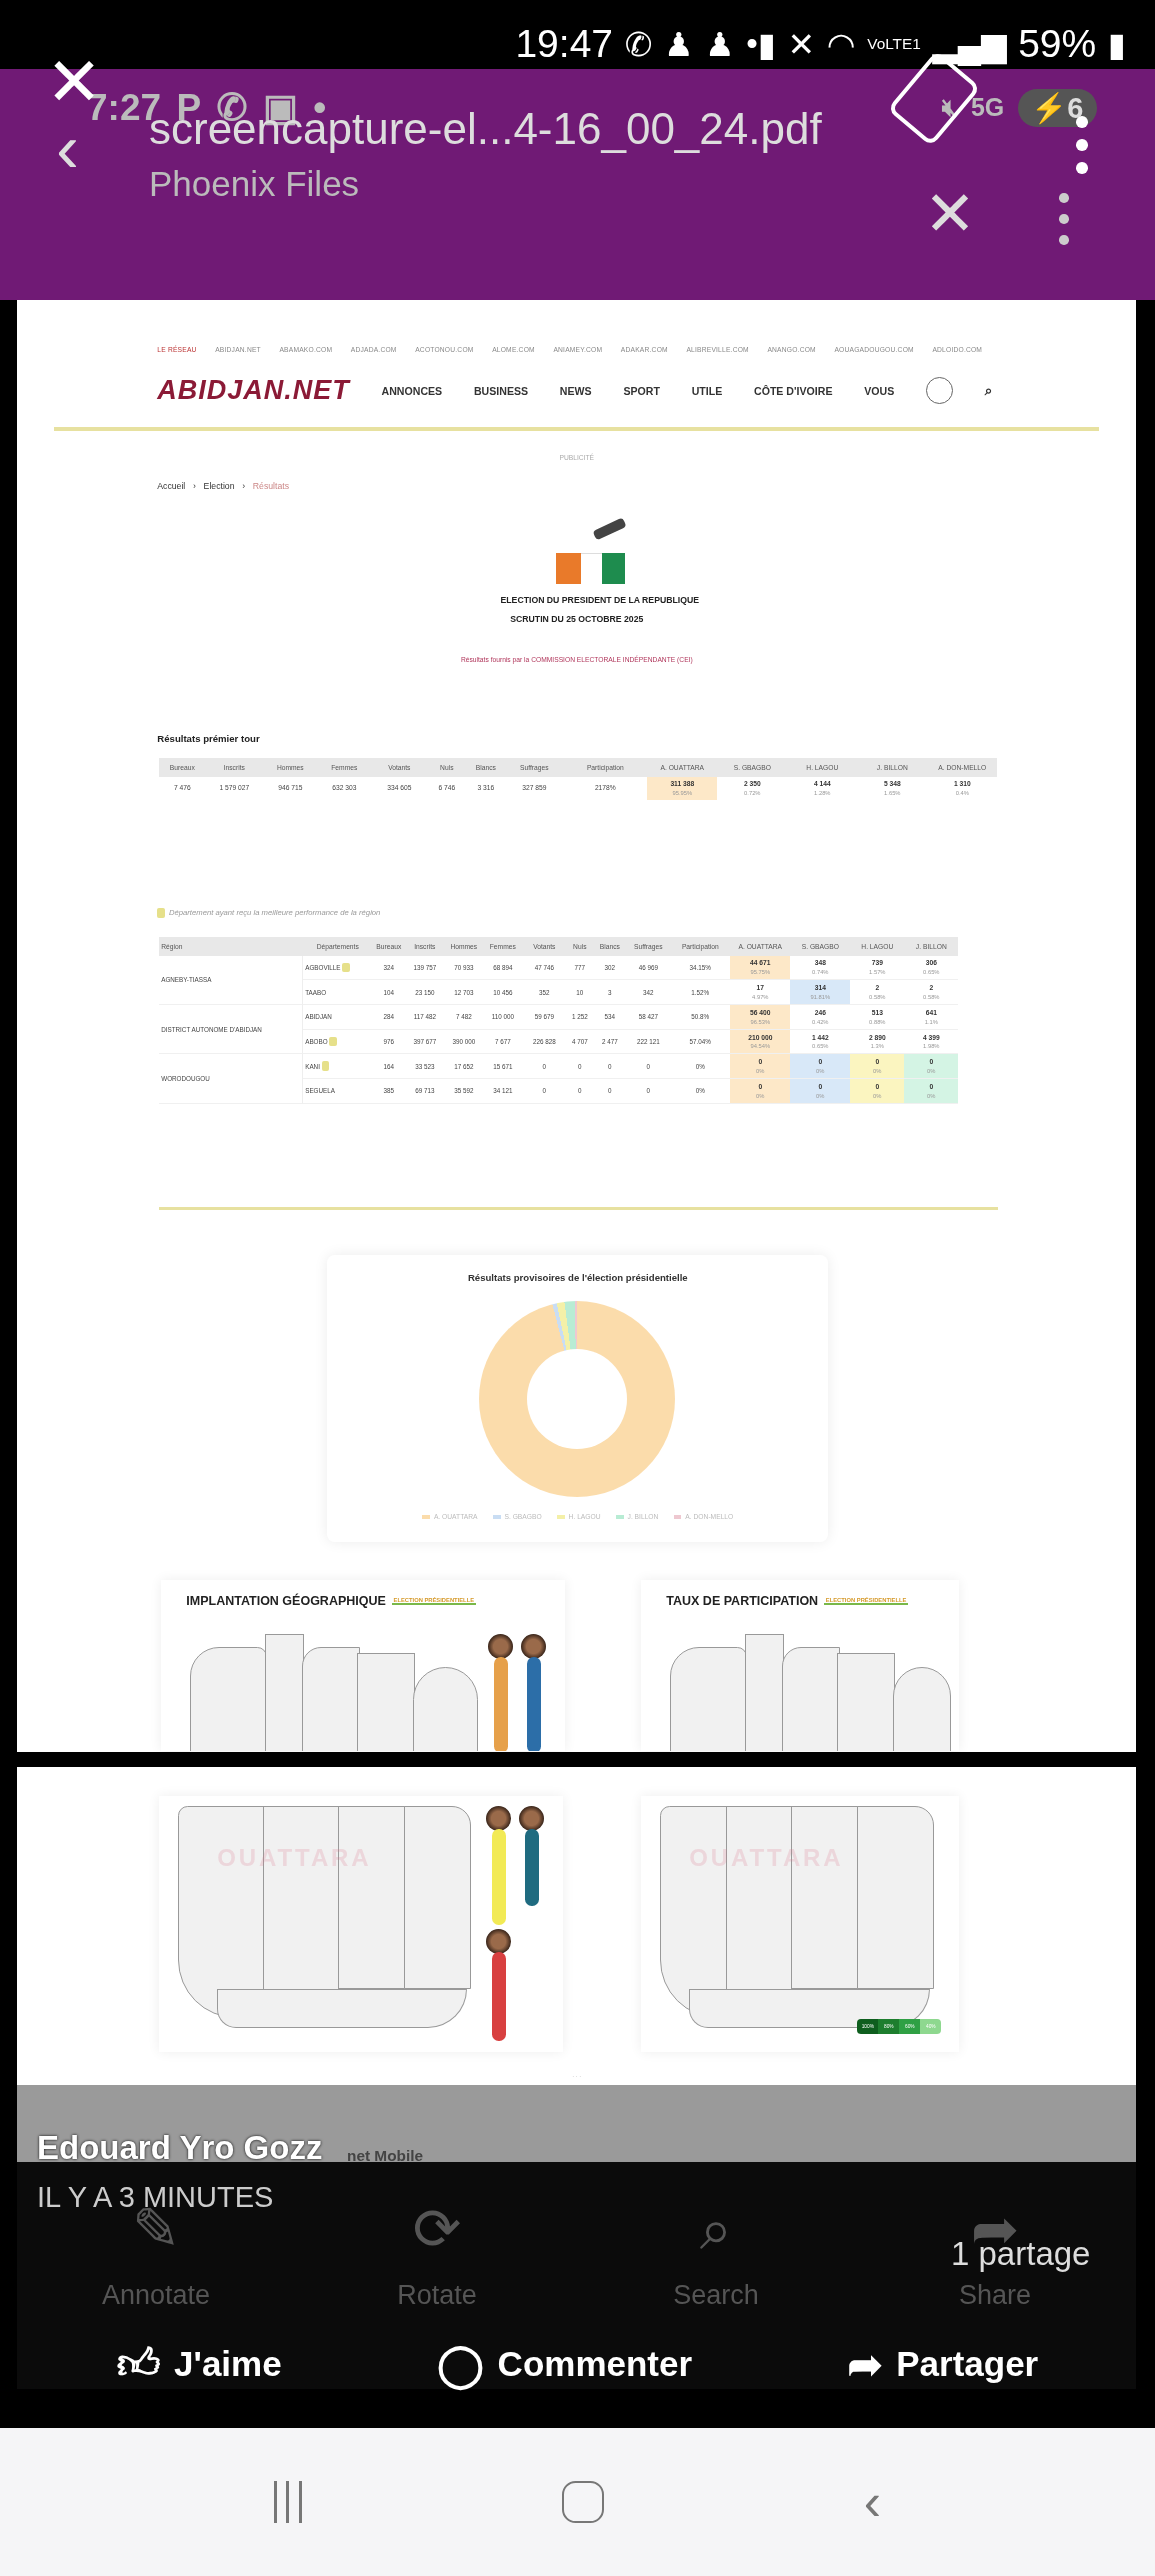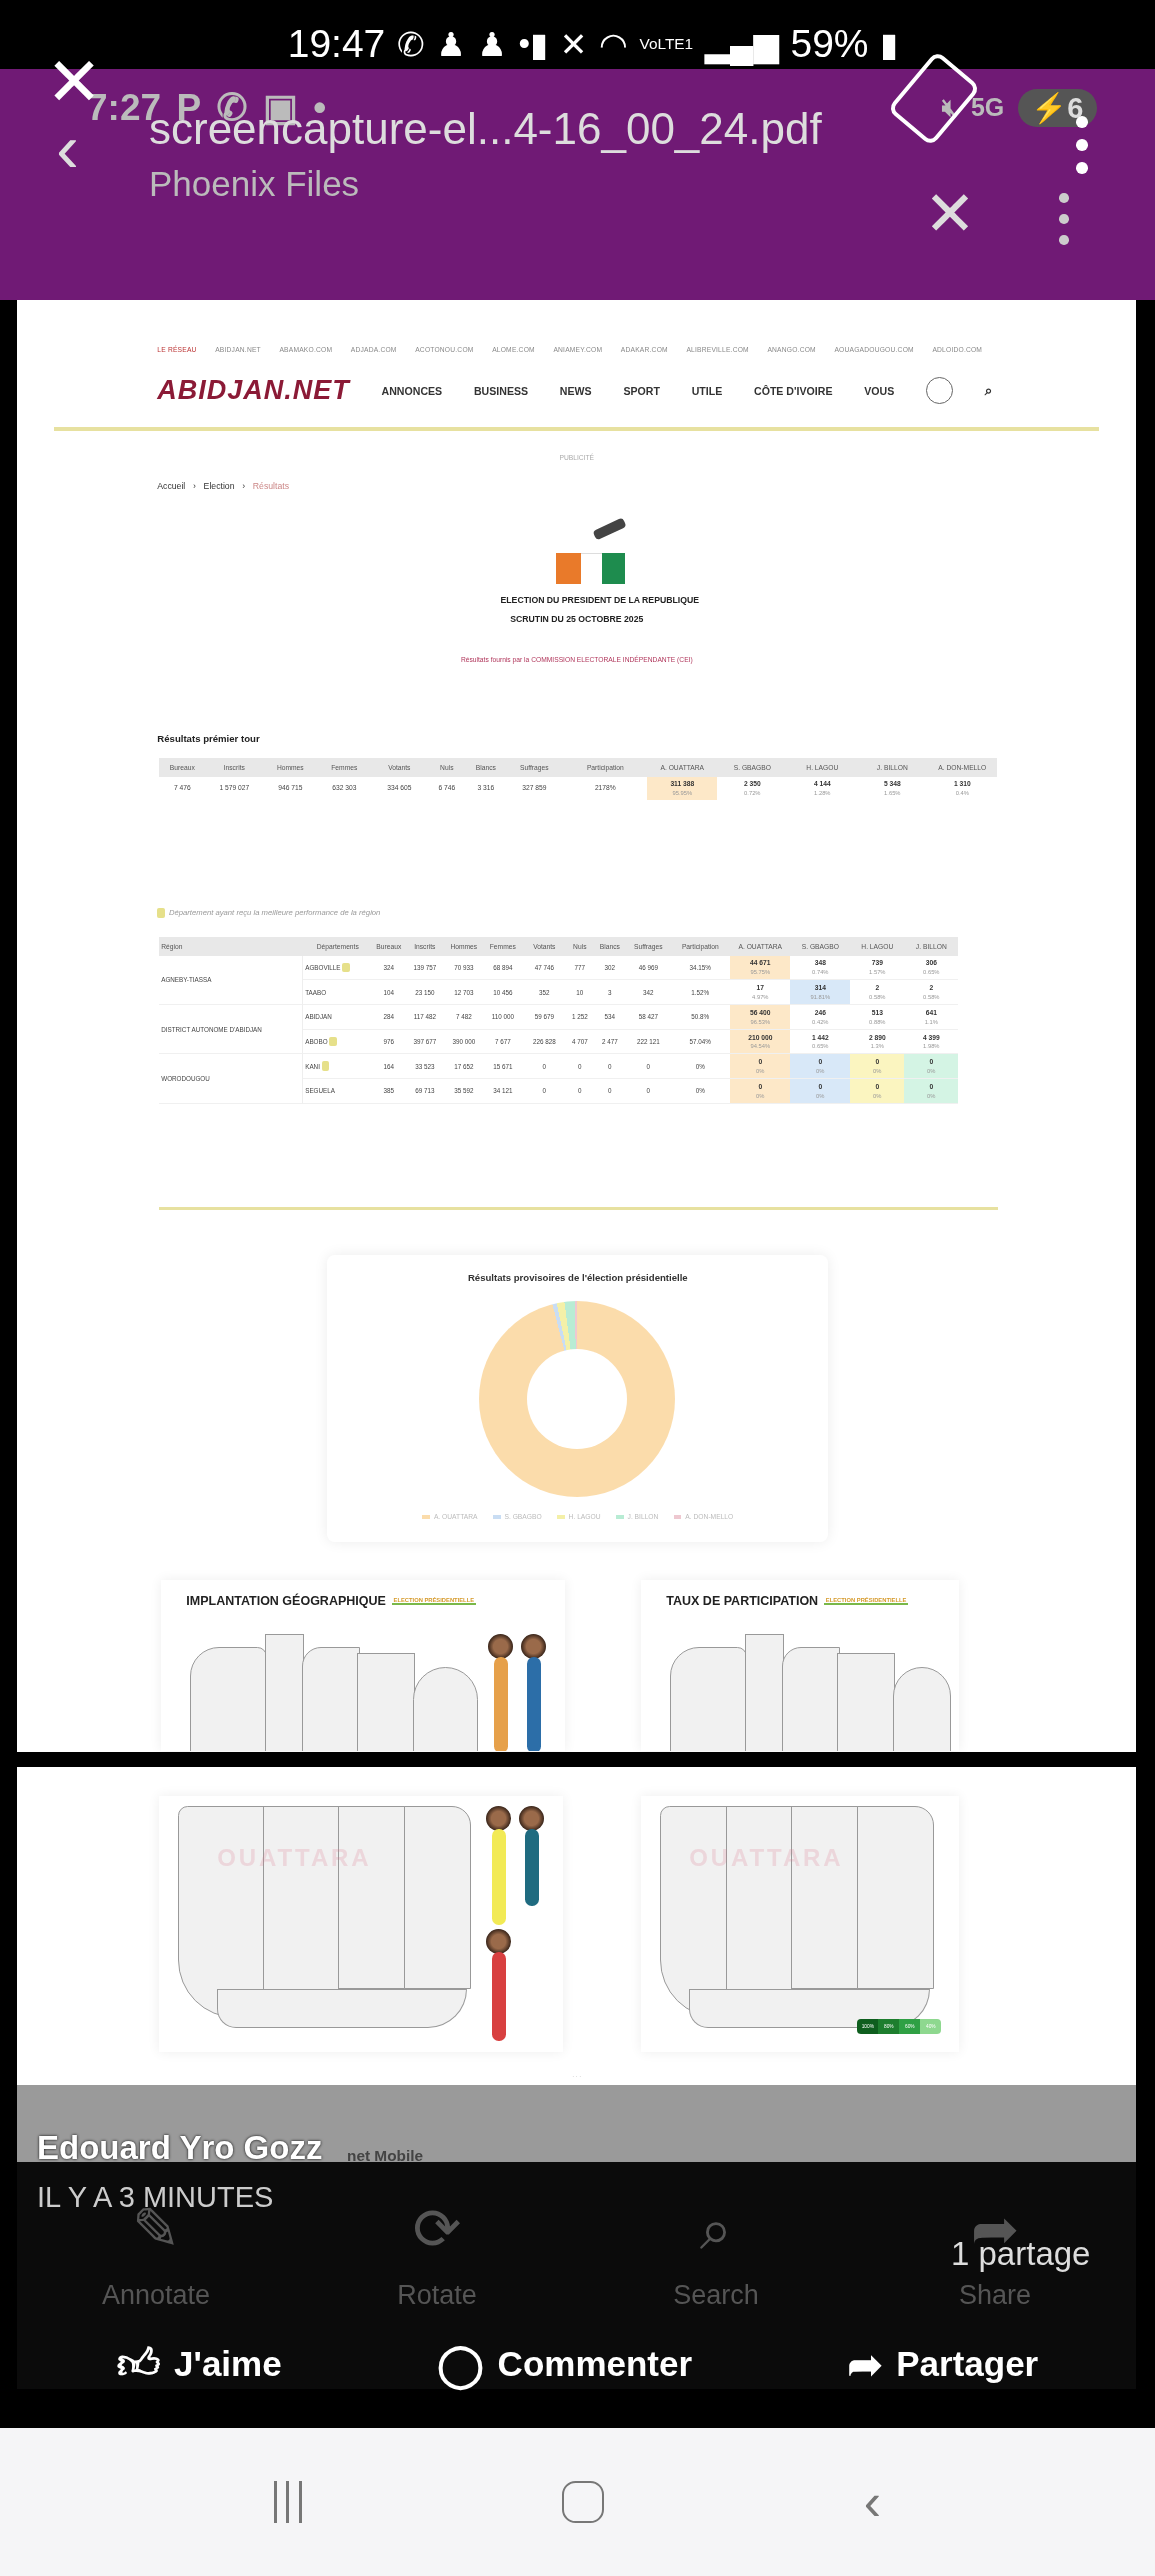--- a/index.html
+++ b/index.html
@@ -1,20 +1,20 @@
 <!DOCTYPE html>
 <html><head>
 <meta charset="utf-8">
 <style>
   * { box-sizing: border-box; margin: 0; padding: 0; }
   html, body { width: 1155px; height: 2576px; background: #000; overflow: hidden; }
   body { font-family: "Liberation Sans", sans-serif; color: #fff; position: relative; }
 
   
-  .statusbar { position: absolute; top: 0; left: 0; width: 1155px; height: 88px; background: #000; display: flex; align-items: center; justify-content: center; padding: 0 29px 0 60px; font-size: 39px; }
+  .statusbar { position: absolute; top: 0; left: 0; width: 1155px; height: 88px; background: #000; display: flex; align-items: center; justify-content: flex-end; padding: 0 29px 0 60px; font-size: 39px; }
   .statusbar .left, .statusbar .right { display: flex; align-items: center; gap: 11.6px; }
   .sb-ico { font-size: 33px; }
 
   
   .appbar { position: absolute; top: 69px; left: 0; width: 1155px; height: 231px; background: #701a75; }
   .appbar .inner-status { position: absolute; top: 17.3px; left: 87px; right: 58px; display: flex; justify-content: space-between; color: #bbb; font-size: 37px; font-weight: bold; }
   .appbar .inner-status .r { display: flex; gap: 13.5px; align-items: center; font-size: 25px; }
   .badge6 { background: #555; border-radius: 21px; padding: 1.9px 13.5px; color: #ddd; font-size: 29px; }
   .x-big { position: absolute; top: 48px; left: 46px; font-size: 67px; color: #fff; font-weight: 200; line-height: 1; }
   .back-chev { position: absolute; top: 114px; left: 56px; font-size: 69px; color: #ddd; line-height: 1; }

